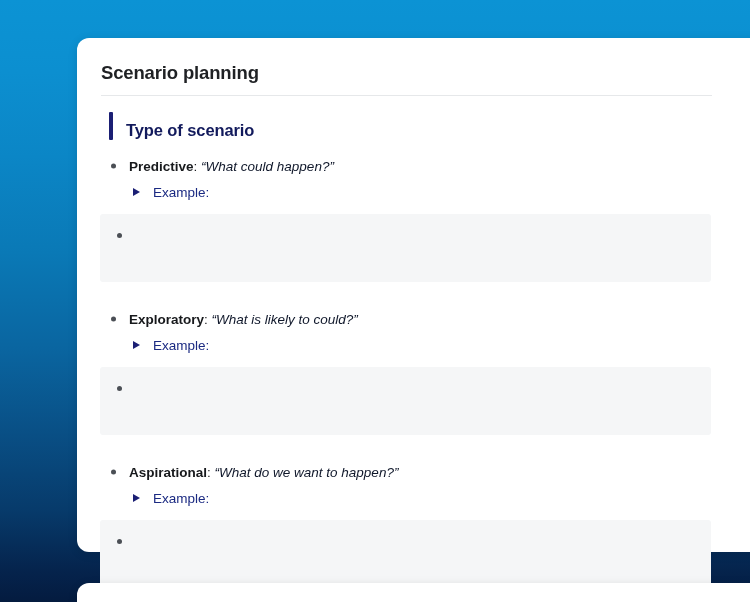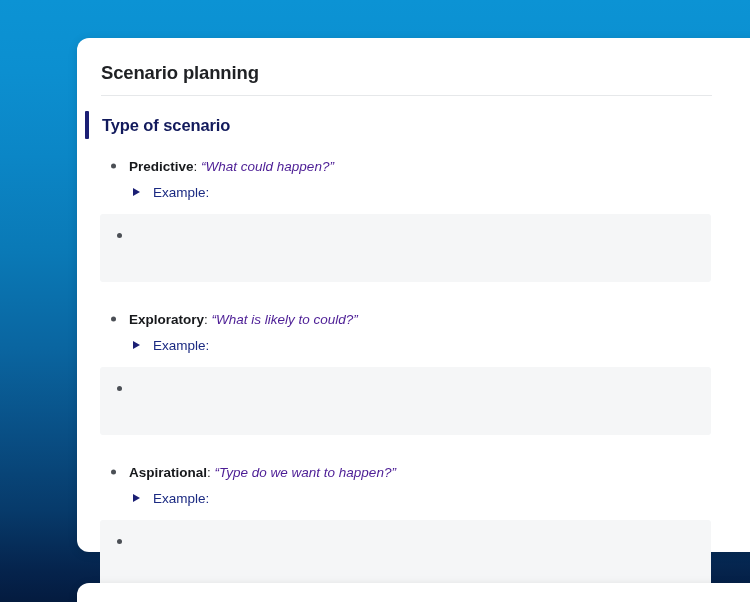--- a/index.html
+++ b/index.html
@@ -70,24 +70,24 @@
     left: 24px;
     top: 57px;
     width: 611px;
     height: 1px;
     background: #e6e8ea;
   }
 
   
   .section-heading {
     position: absolute;
-    left: 8px;
+    left: 32px;
     top: 72px;
     display: flex;
-    align-items: center;
+    align-items: flex-end;
     height: 30px;
   }
 
   .heading-bar {
     width: 4px;
     height: 28px;
     background: #1b1f74;
     border-radius: 1px;
     flex: 0 0 auto;
   }
@@ -135,21 +135,21 @@
     white-space: nowrap;
   }
 
   .item-label {
     font-weight: bold;
     color: #17191c;
   }
 
   .item-quote {
     font-style: italic;
-    color: #4c1d95;
+    color: #0f172a;
   }
 
   .example-row {
     position: relative;
     padding-left: 76px;
     height: 26px;
     display: flex;
     align-items: center;
   }
 
@@ -246,21 +246,21 @@
           <span class="answer-bullet"></span>
           <span class="item-text" style="position:absolute;left:36px;top:11px;"></span>
         </div>
       </div>
 
       <div class="block-spacer"></div>
 
       <div class="block">
         <div class="item-row">
           <span class="dot-bullet"></span>
-          <span class="item-text"><span class="item-label">Aspirational</span><span>: </span><span class="item-quote">“Type do we want to happen?”</span></span>
+          <span class="item-text"><span class="item-label">Aspirational</span><span>: </span><span class="item-quote">“What do we want to happen?”</span></span>
         </div>
 
         <div class="example-row">
           <span class="tri-bullet"></span>
           <span class="example-text">Example:</span>
         </div>
 
         <div class="answer-box">
           <span class="answer-bullet"></span>
           <span class="item-text" style="position:absolute;left:36px;top:11px;"></span>

